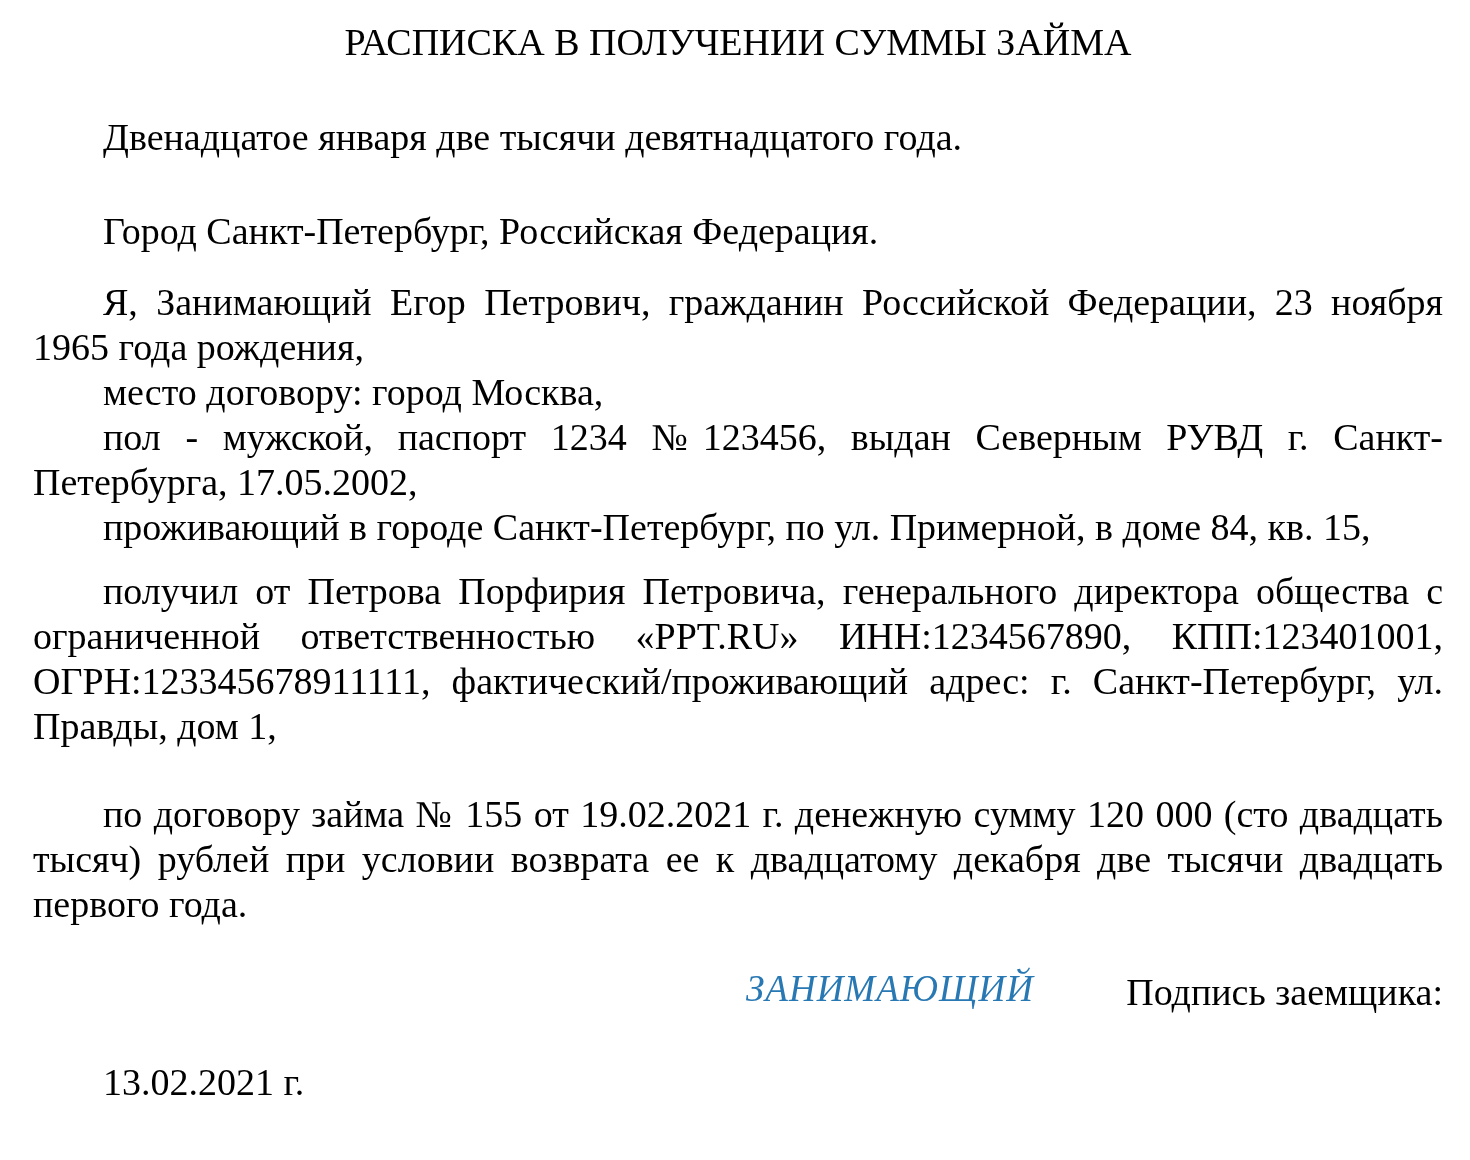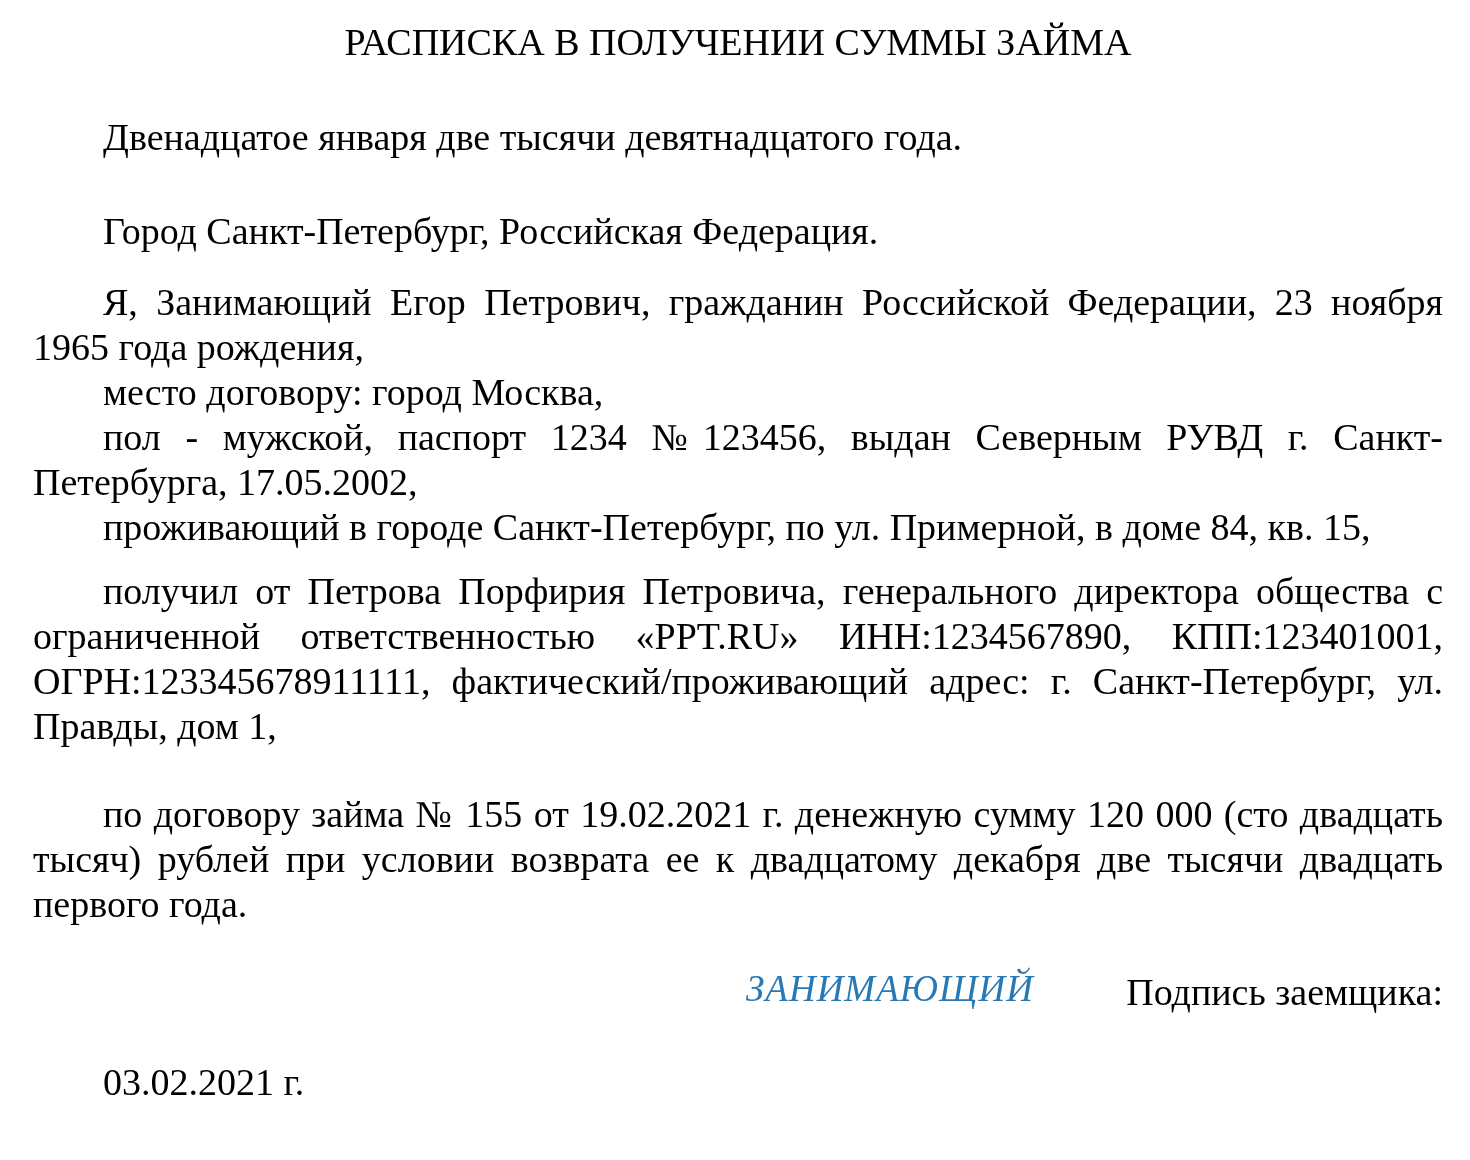--- a/index.html
+++ b/index.html
@@ -76,15 +76,15 @@
 
   <p class="para gap-md">получил от Петрова Порфирия Петровича, генерального директора общества с ограниченной ответственностью «PPT.RU» ИНН:1234567890, КПП:123401001, ОГРН:123345678911111, фактический/проживающий адрес: г. Санкт-Петербург, ул. Правды, дом 1,</p>
 
   <p class="para gap-md">по договору займа № 155 от 19.02.2021 г. денежную сумму 120 000 (сто двадцать тысяч) рублей при условии возврата ее к двадцатому декабря две тысячи двадцать первого года.</p>
 
   <p class="para sig-line">
     <span>Подпись заемщика:</span>
     <span class="signature" style="color: rgb(40, 120, 180);">ЗАНИМАЮЩИЙ</span>
   </p>
 
-  <p class="para">03.02.2021 г.</p>
+  <p class="para">13.02.2021 г.</p>
 
 </div>
 
 </body></html>

